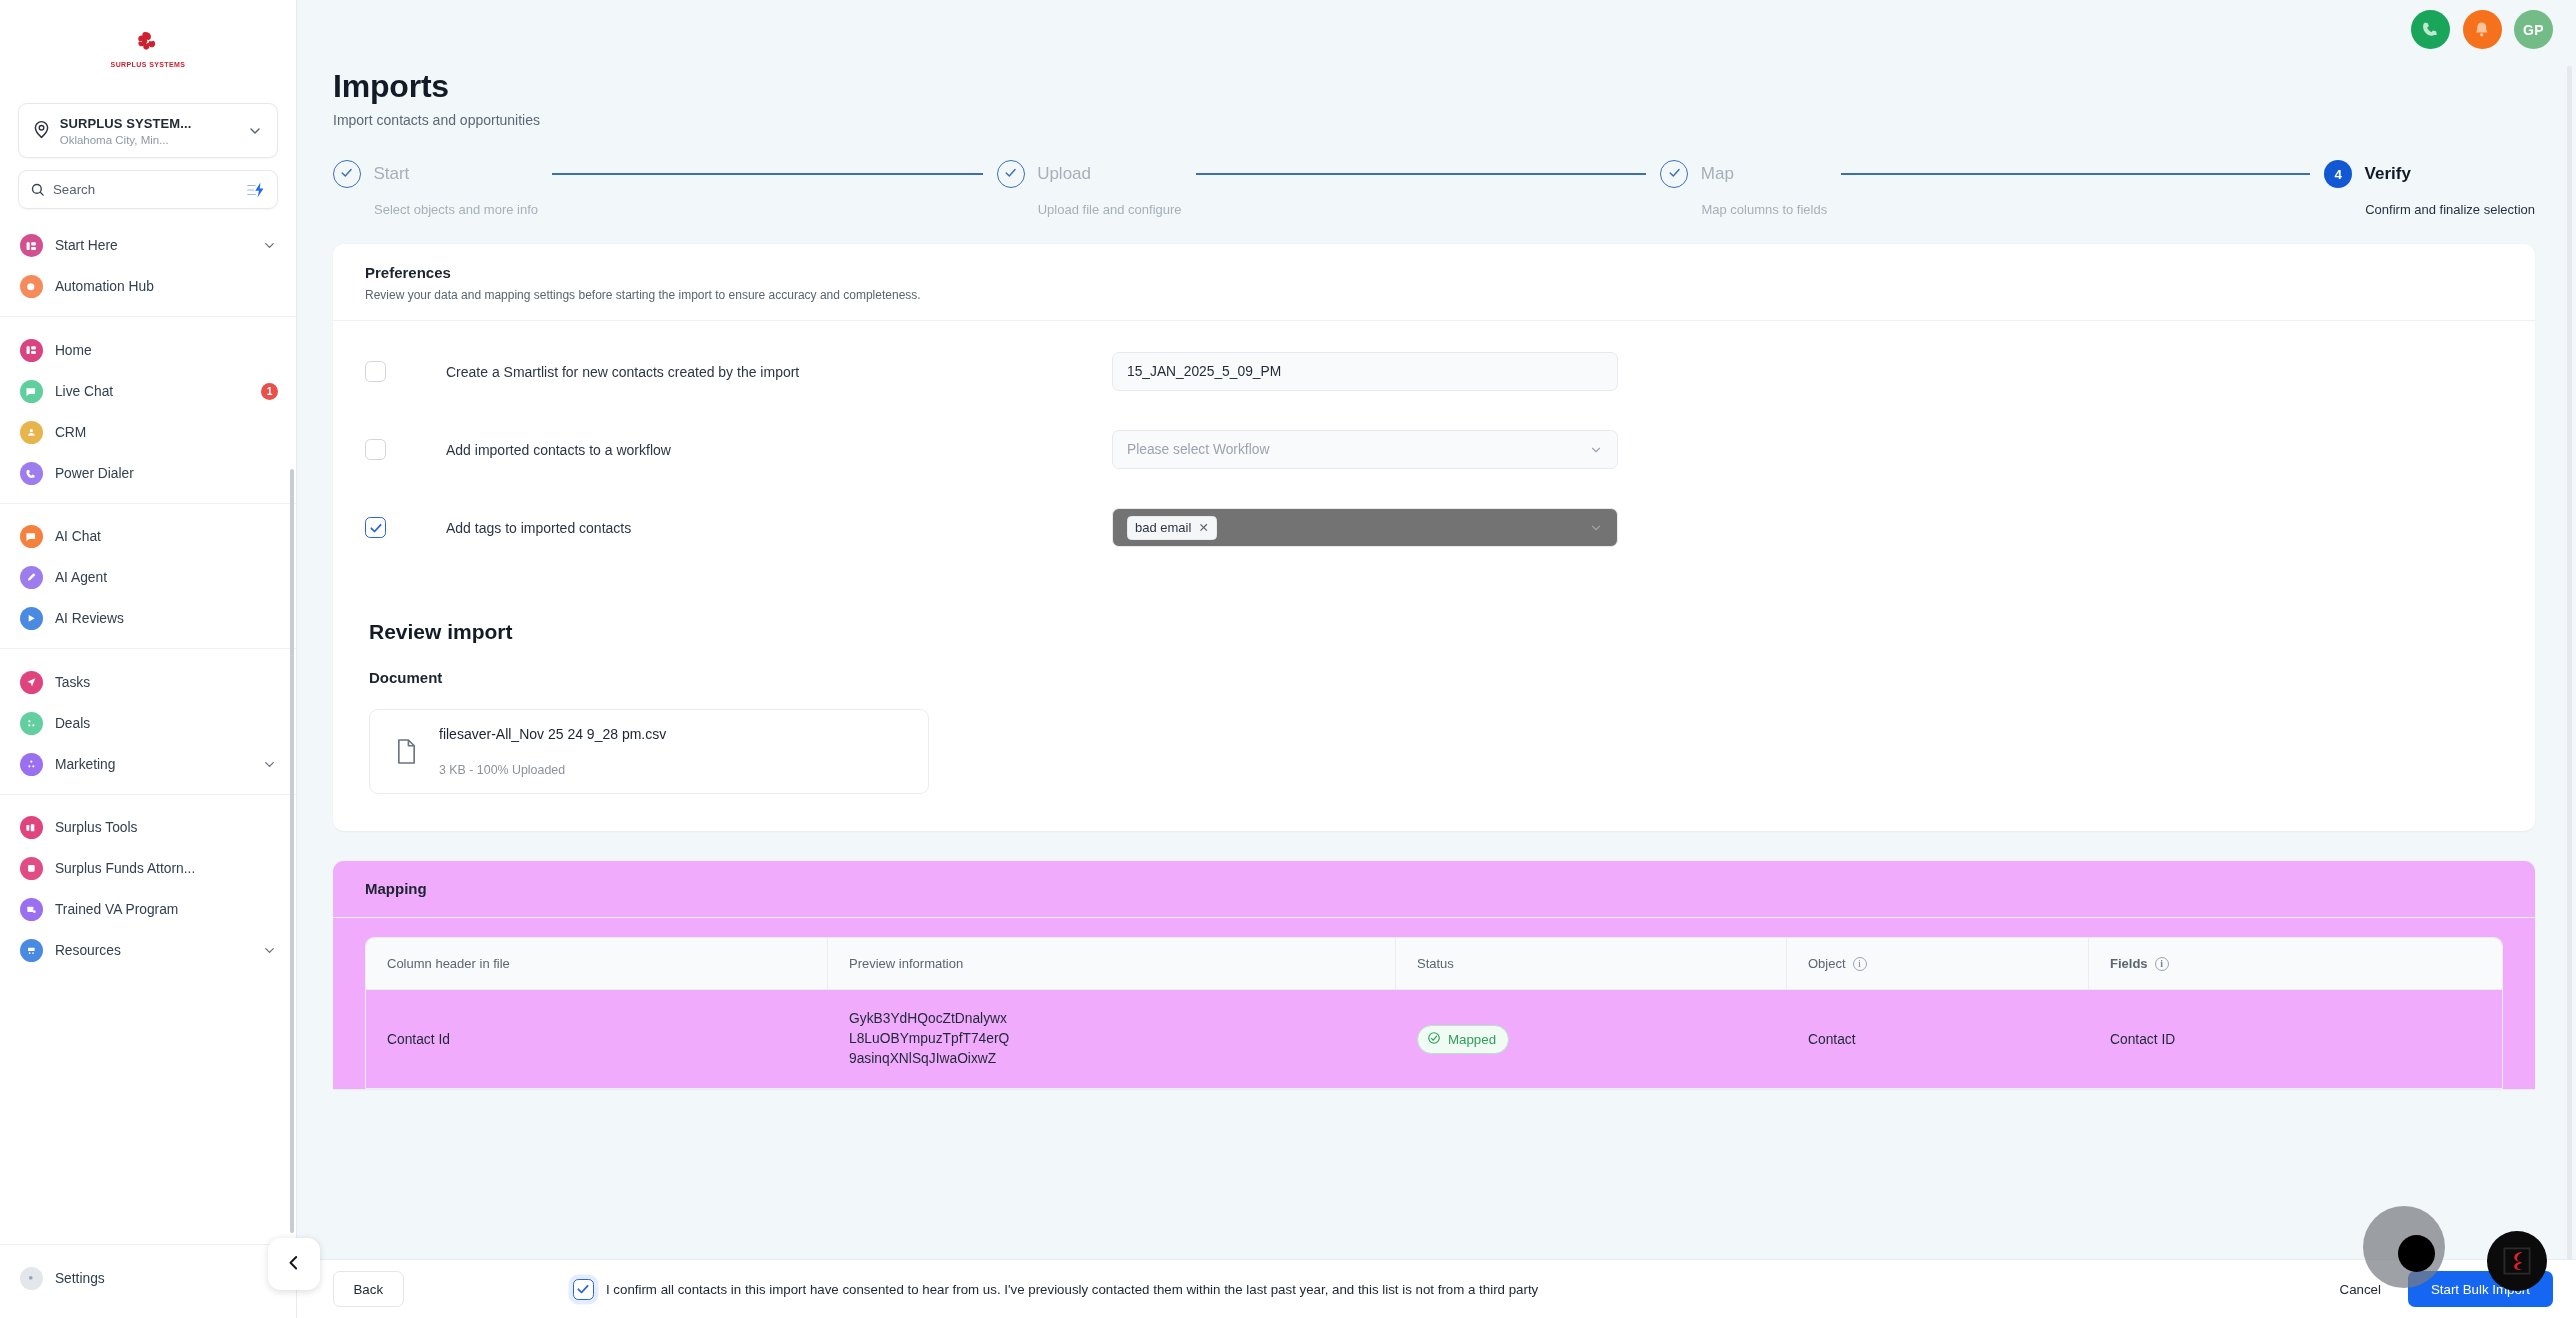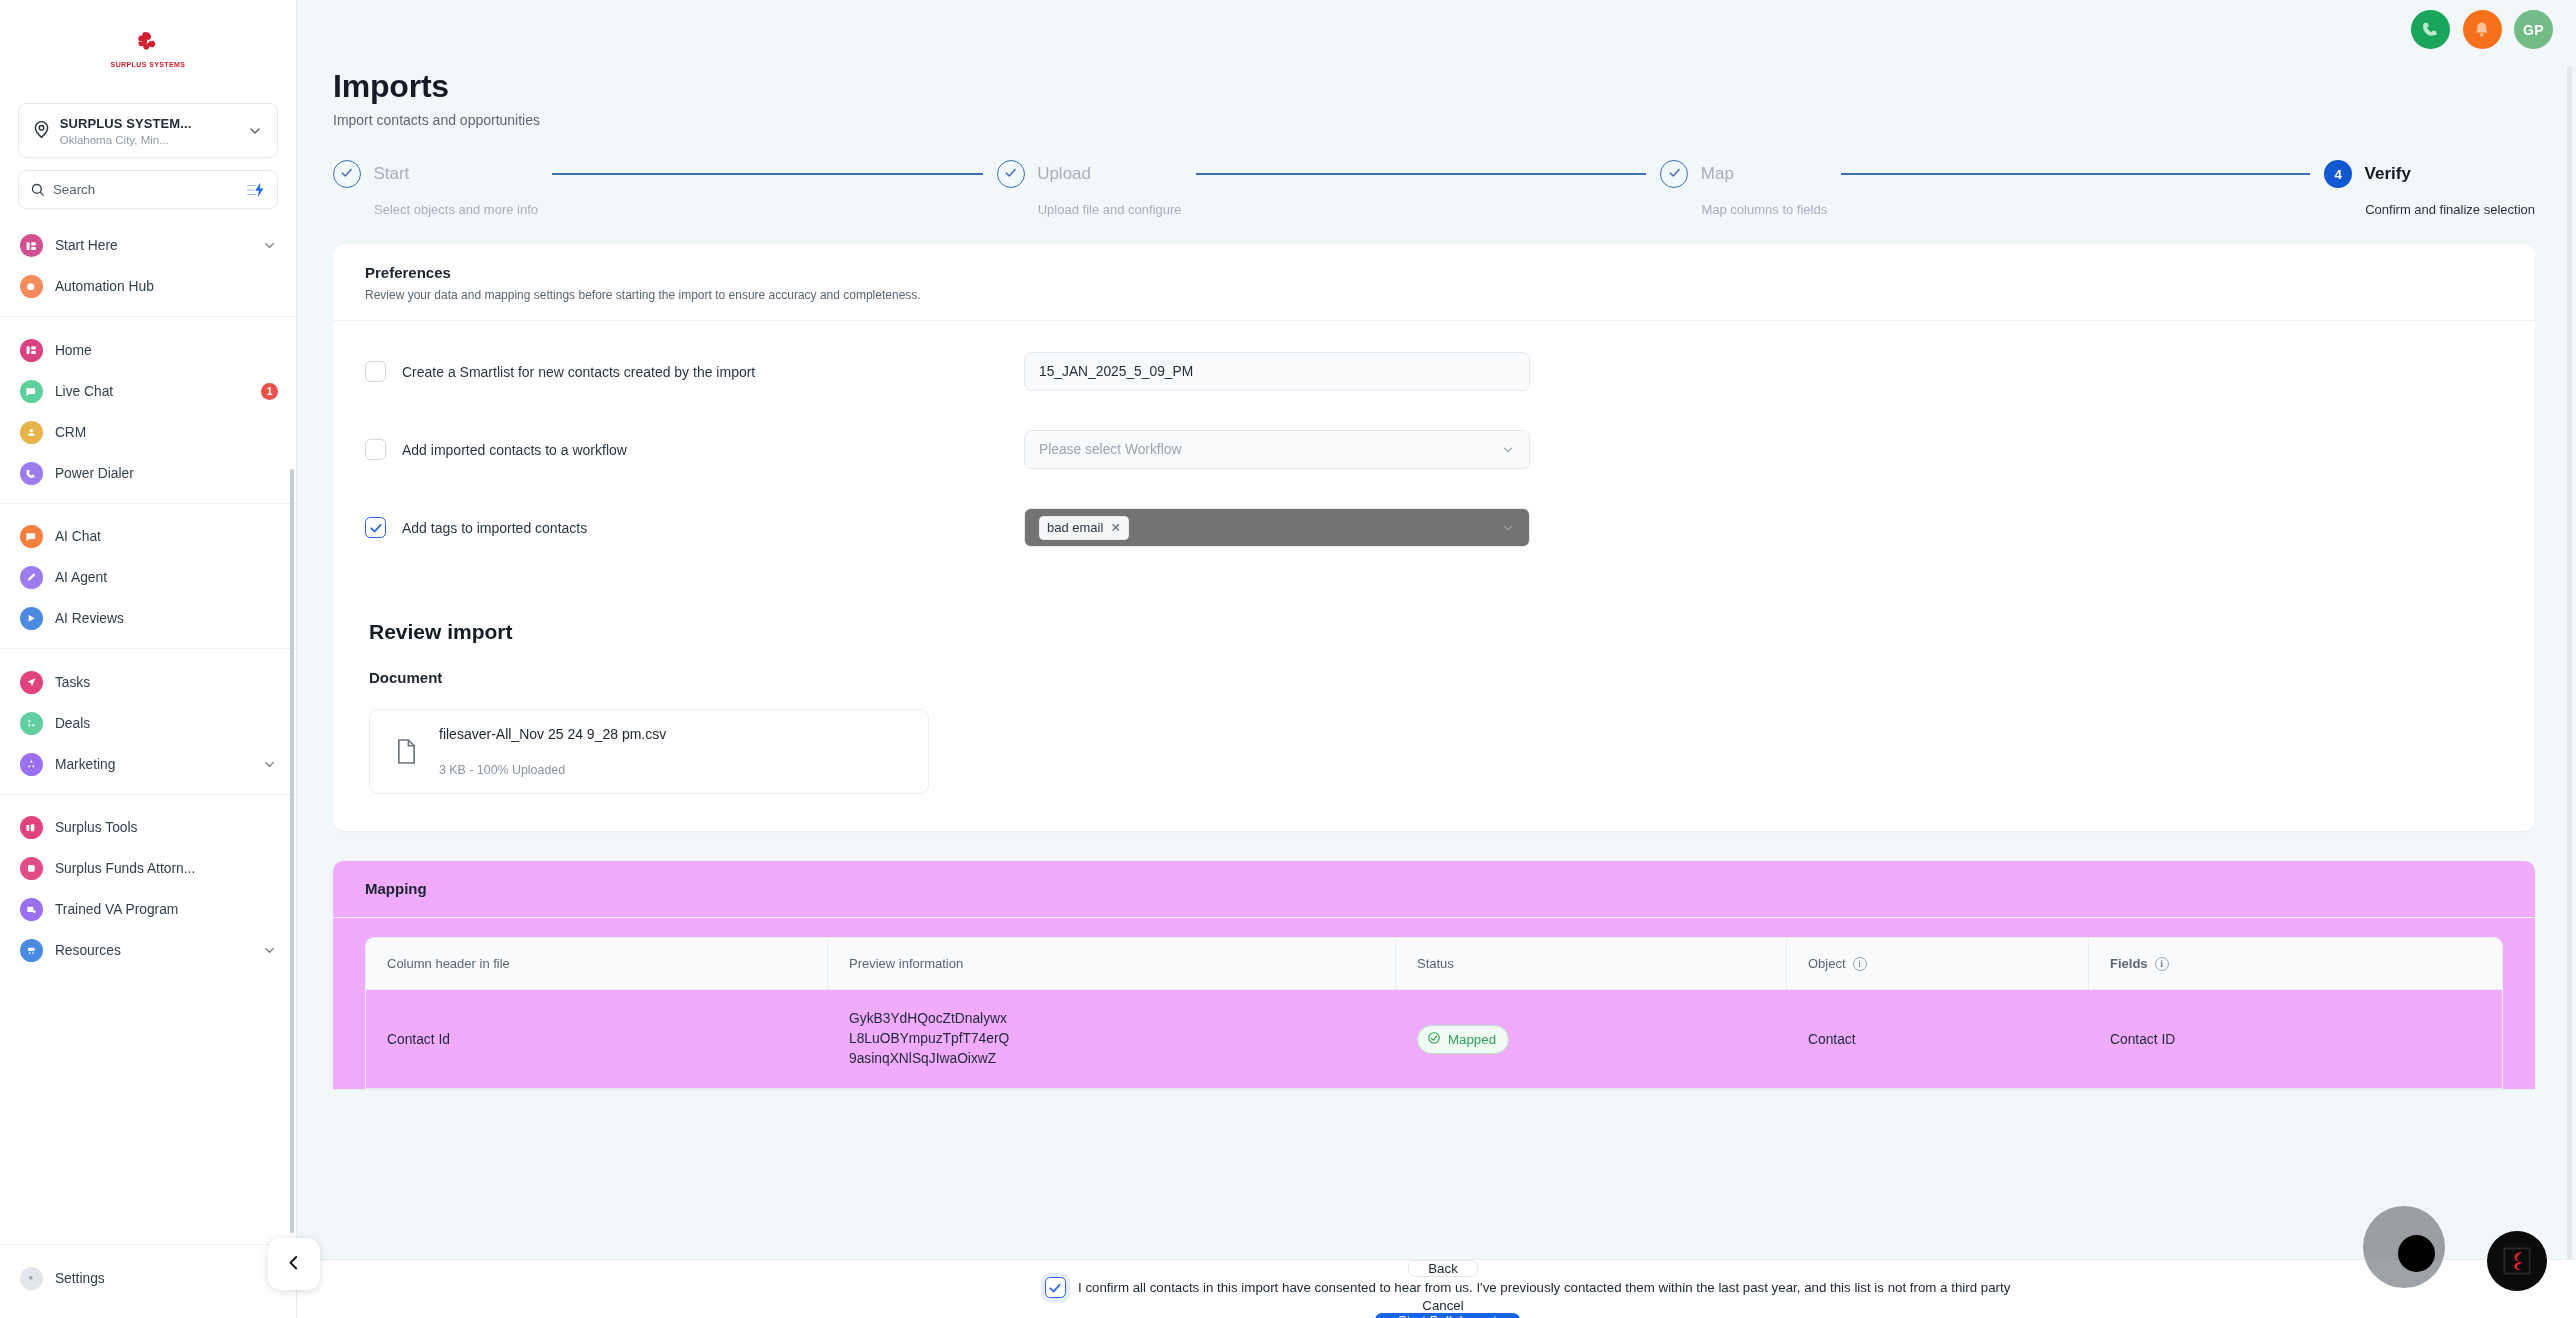--- a/index.html
+++ b/index.html
@@ -129,21 +129,21 @@
   
   .card {
     background: #fff; border-radius: 10.7px; margin: 27px 41px 0 36px;
     box-shadow: 0 0.9px 1.8px rgba(16,24,40,.05);
   }
   .card-head { padding: 19.5px 32px 18px 32px; border-bottom: 0.9px solid #eef1f4; }
   .card-title { font-size: 15px; font-weight: 600; color: #1b2430; }
   .card-desc { font-size: 12px; color: #59646f; margin-top: 7px; }
 
   .pref-rows { padding: 12.4px 32px 23px 32px; }
-  .pref-row { display: flex; align-items: center; height: 78px; }
+  .pref-row { display: flex; align-items: center; height: 78px; gap: 44px; }
   .cb {
     width: 21px; height: 21px; border-radius: 5.3px; border: 1.4px solid #cfd6de;
     background: #fff; flex: none; display:flex; align-items:center; justify-content:center;
     cursor: pointer;
   }
   .cb.checked { border-color: #2563eb; }
   .cb.checked svg { display:block; }
   .cb svg { display:none; }
   .pref-label { margin-left: 16px; font-size: 14px; color: #2b3645; flex: none; width: 622px; }
   .field {
@@ -198,21 +198,20 @@
   }
   .info-i { width: 14px; height: 14px; border-radius: 50%; border: 1.2px solid #9aa4b0;
     color: #76808c; font-size: 9.8px; display: inline-flex; align-items: center; justify-content: center;
     font-style: normal; font-family: "Liberation Serif", serif; cursor: pointer; }
 
   
   .bottombar {
     position: absolute; left: 297px; right: 0; bottom: 0; height: 59px; background: #fff;
     border-top: 0.9px solid #e9edf1; display: flex; align-items: center; padding: 0 23px 0 36px;
     z-index: 30;
-    flex-direction: column;
   }
   .btn-back {
     height: 36px; padding: 0 19.5px; border: 0.9px solid #e2e7ec; border-radius: 7px; background: #fff;
     font-size: 13.3px; color: #202a37; display: flex; align-items: center; cursor: pointer;
     font-family: "Liberation Sans", sans-serif;
   }
   .consent { display: flex; align-items: center; margin-left: 169px; }
   .cb-blue {
     width: 21px; height: 21px; border-radius: 5.3px; border: 1.4px solid #2563eb; background:#fff;
     display:flex; align-items:center; justify-content:center; flex:none; cursor:pointer;

